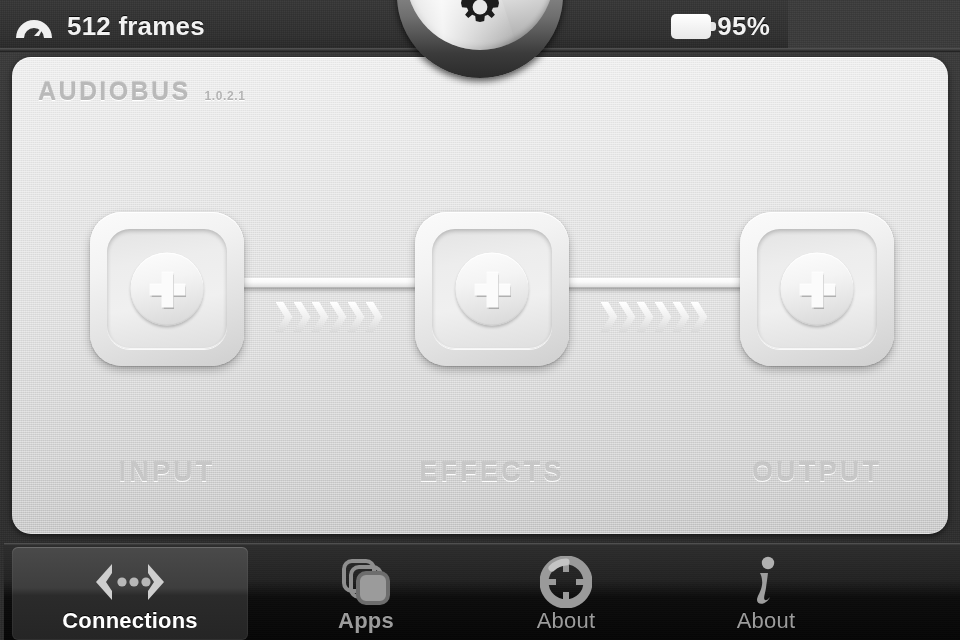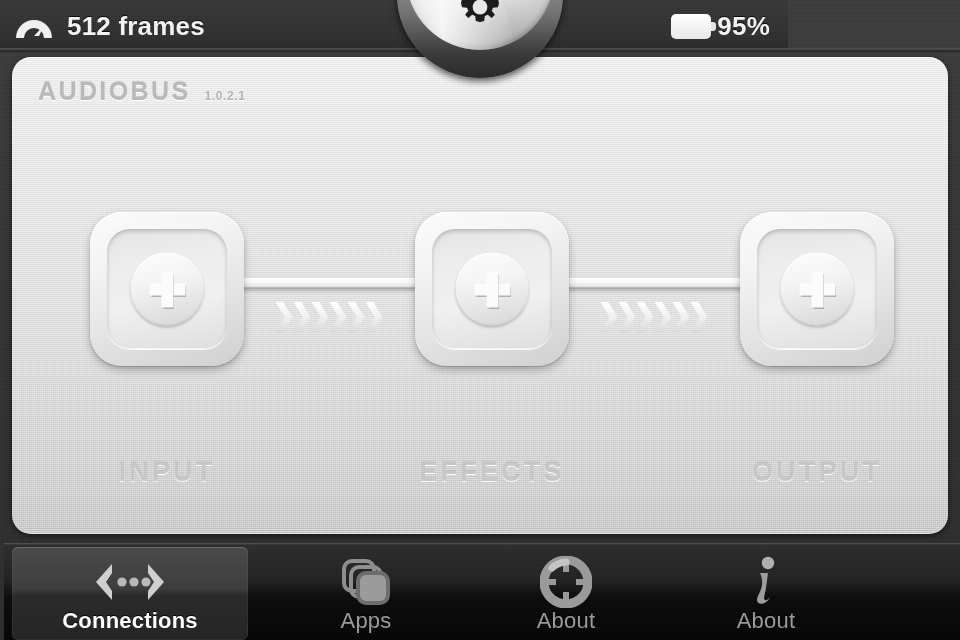--- a/index.html
+++ b/index.html
@@ -192,21 +192,21 @@
   #tabs{
     position:absolute; left:0; top:4px; width:960px; height:93px;
     display:flex; align-items:stretch;
   }
   .tab{
     position:relative; display:flex; flex-direction:column;
     align-items:center; justify-content:flex-start;
     padding-top:9px; cursor:pointer; border-radius:6px;
   }
   .tab.t-conn{ width:236px; margin-left:8px; }
-  .tab.t-apps{ width:200px; margin-left:18px; }
+  .tab.t-apps{ width:200px; margin-left:18px;font-weight:bold; }
   .tab.t-help{ width:200px; }
   .tab.t-about{ width:200px; }
 
   .tab.selected{
     background:linear-gradient(180deg,#4a4a4a 0%, #3e3e3e 44%, #2b2b2b 52%, #252525 100%);
     box-shadow:inset 0 1px 0 rgba(255,255,255,.14), inset 0 0 0 1px rgba(255,255,255,.05);
   }
   .tab .ico{ height:52px; display:flex; align-items:center; justify-content:center; }
   .tab .lbl{
     font-size:22px; color:#9c9c9c; letter-spacing:.2px;

